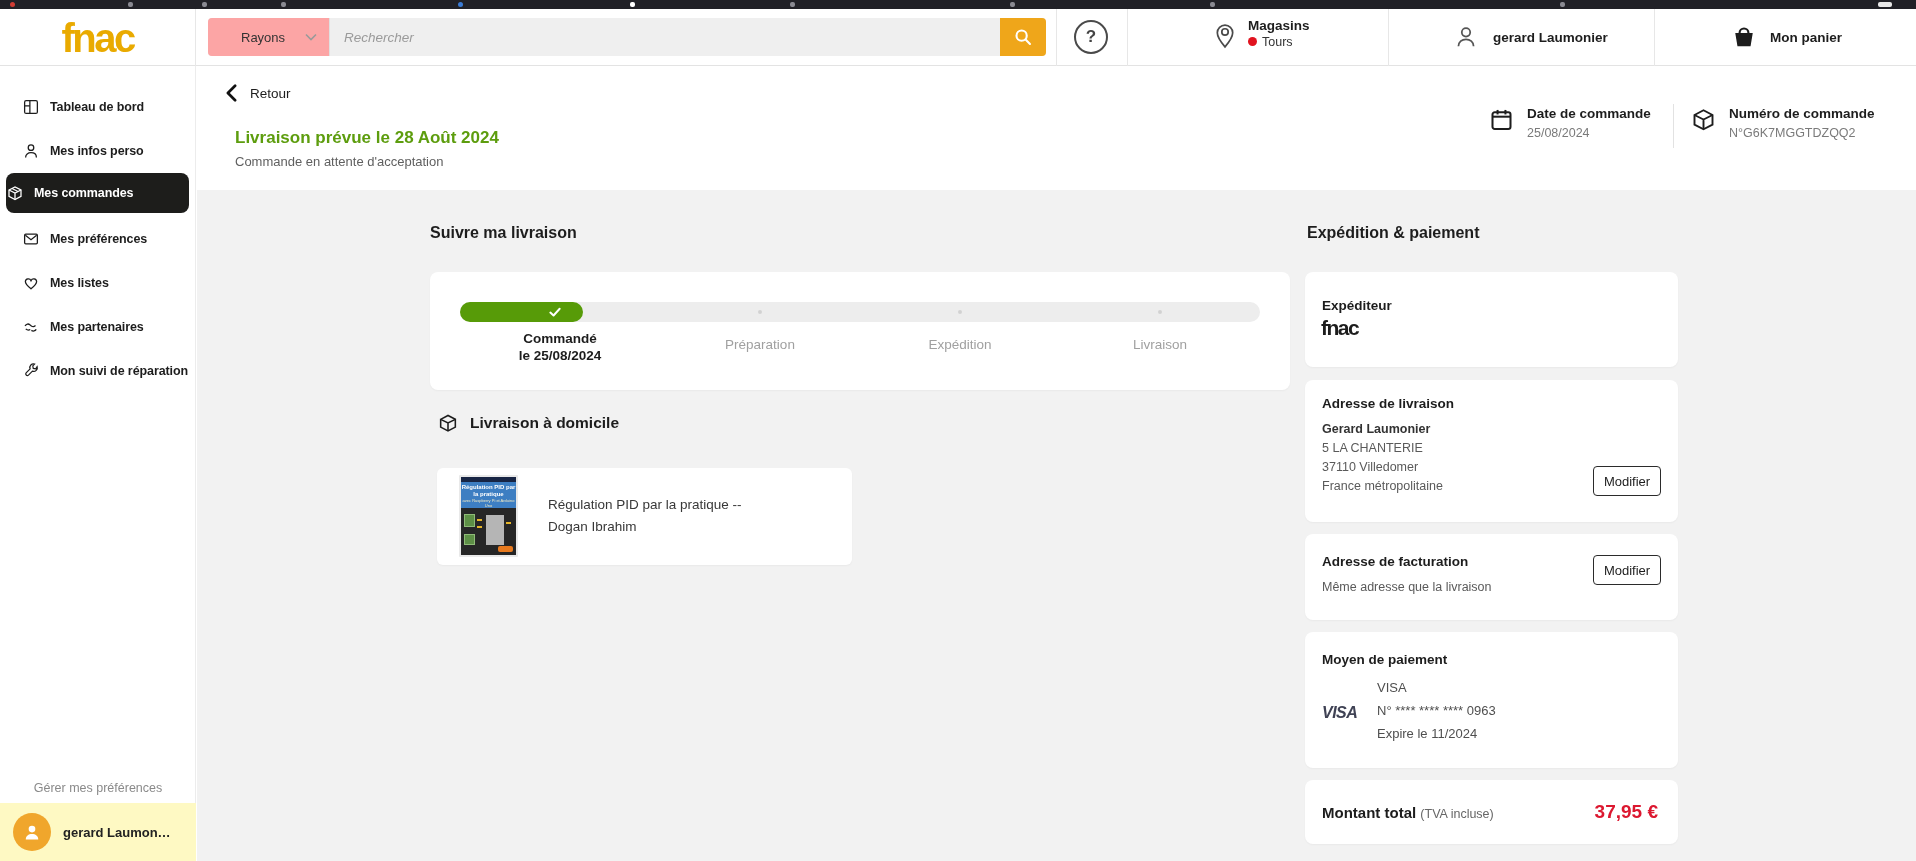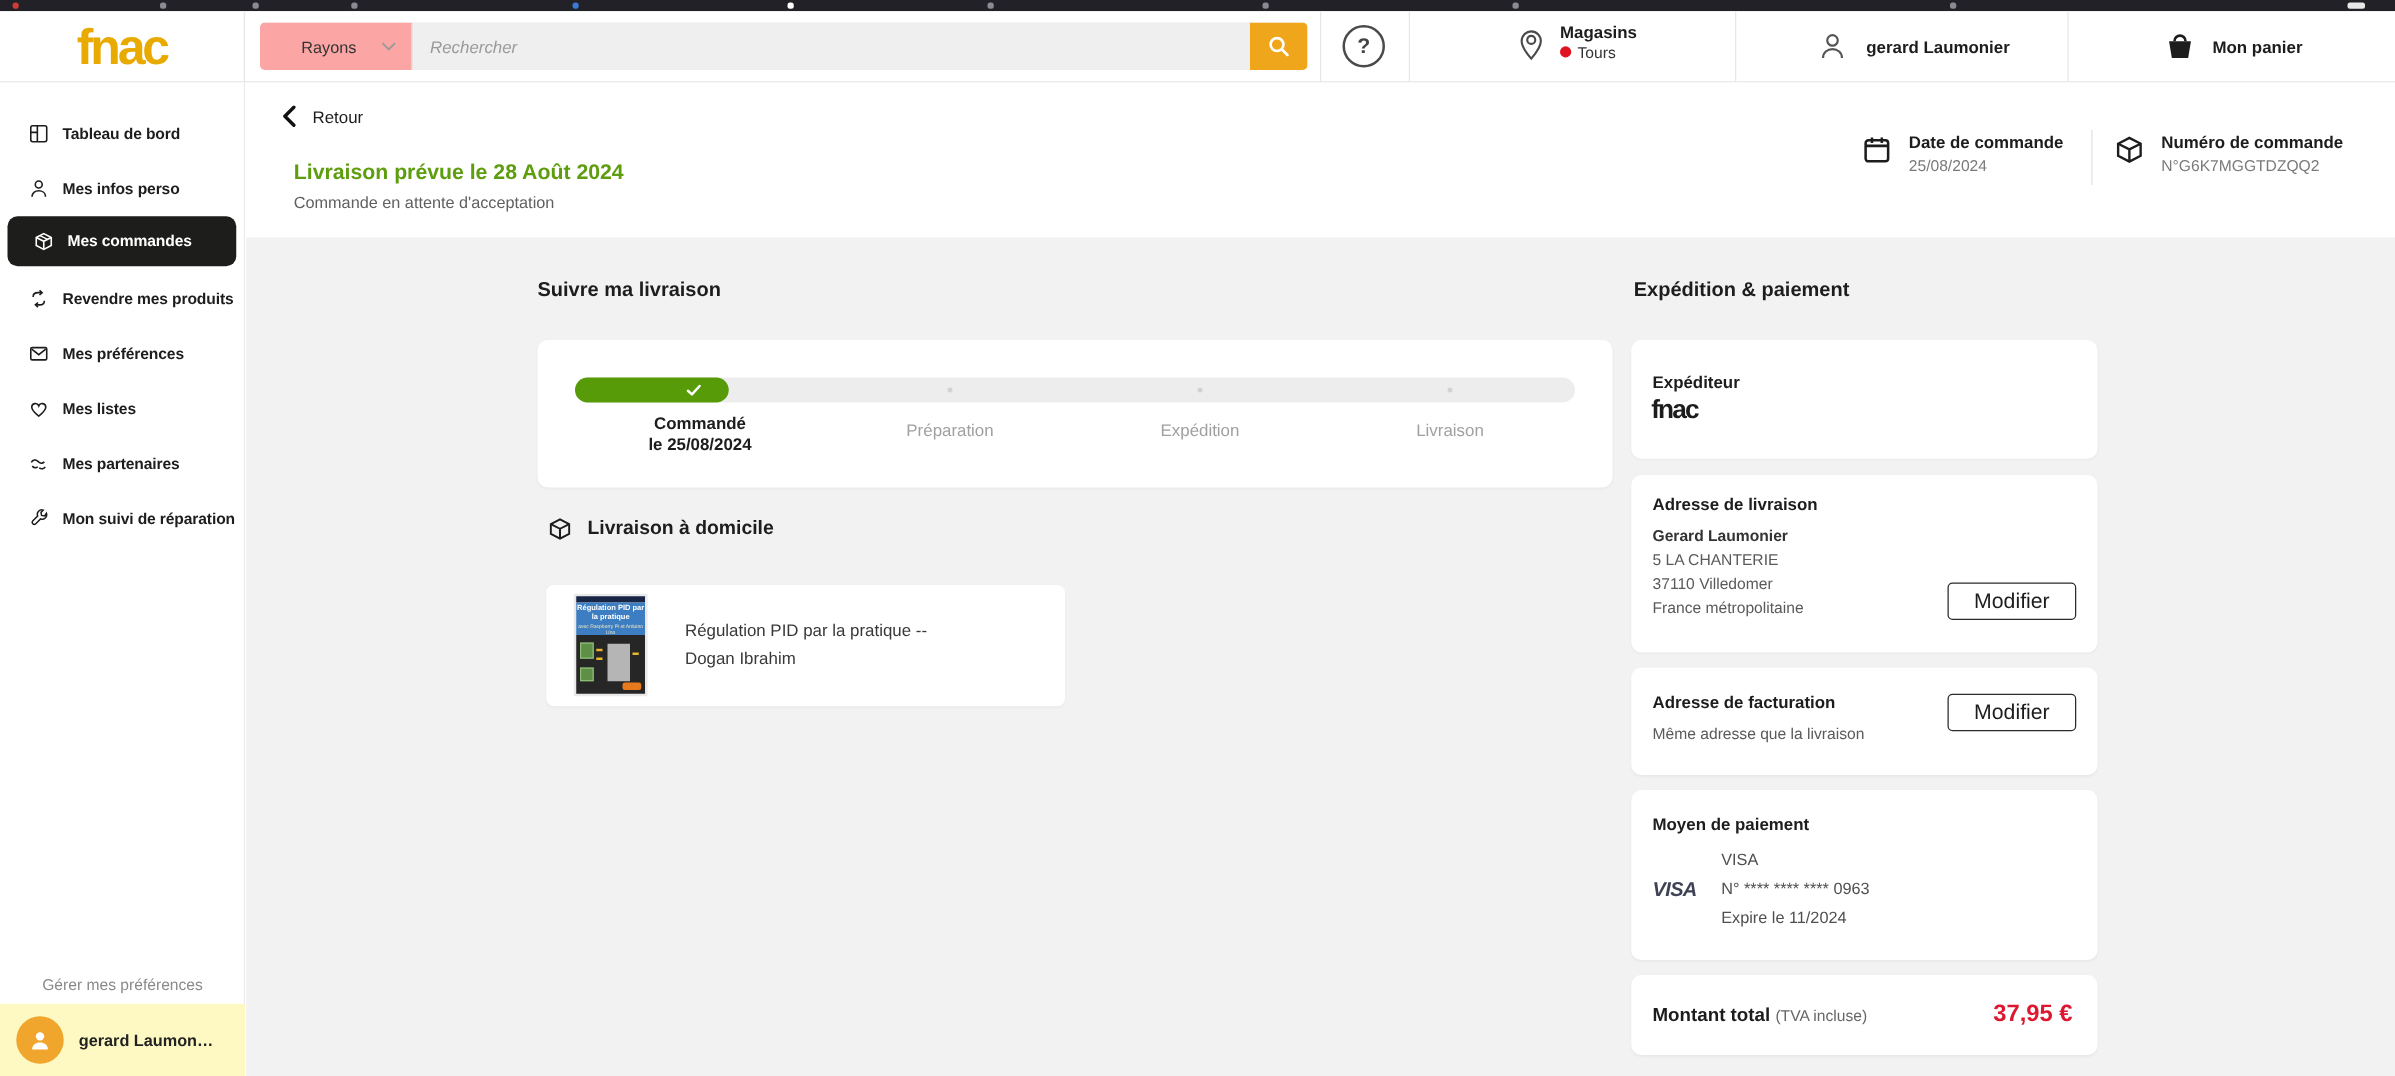--- a/index.html
+++ b/index.html
@@ -25,21 +25,21 @@
   .stores .txt b { display:block; font-size:13.5px; color:#1d1d1d; }
   .store-line { display:flex; align-items:center; gap:5px; font-size:12.5px; color:#333; margin-top:2px; }
   .red-dot { width:9px; height:9px; border-radius:50%; background:#e1131f; display:inline-block; }
   .account { position:absolute; left:1452px; top:14px; display:flex; align-items:center; gap:13px; cursor:pointer; font-size:13.5px; font-weight:700; }
   .cart { position:absolute; left:1730px; top:14px; display:flex; align-items:center; gap:12px; cursor:pointer; font-size:13.5px; font-weight:700; }
 
   
   aside { position:absolute; left:0; top:66px; width:196px; height:795px; background:#fff; border-right:1px solid #ececec; }
   .side-item { position:relative; height:44px; display:flex; align-items:center; padding-left:22px; gap:10px; cursor:pointer; font-size:12.5px; font-weight:700; letter-spacing:-0.1px; white-space:nowrap; }
   .side-items { padding-top:19px; }
-  .side-item.active { margin:0 6px; padding-left:20px; background:#1d1d1b; border-radius:8px; color:#fff; height:40px; }
+  .side-item.active { margin:0 6px; padding-left:0; background:#1d1d1b; border-radius:8px; color:#fff; height:40px; }
   .side-item.active + .side-item { margin-top:4px; }
   .side-item svg { flex:0 0 18px; }
   .side-foot-link { position:absolute; left:0; bottom:66px; width:196px; text-align:center; font-size:12.5px; color:#8a8a8a; cursor:pointer; }
   .side-user { position:absolute; left:0; bottom:0; width:196px; height:58px; background:#fef9c3; display:flex; align-items:center; gap:12px; padding-left:13px; cursor:pointer; }
   .avatar { width:38px; height:38px; border-radius:50%; background:#f0a62c; display:flex; align-items:center; justify-content:center; }
   .side-user span { font-size:13px; font-weight:700; color:#222; }
 
   
   .order-head { position:absolute; left:197px; top:66px; width:1719px; height:124px; background:#fff; }
   .back { position:absolute; left:28px; top:18px; display:flex; align-items:center; gap:12px; font-size:13.5px; color:#1d1d1d; cursor:pointer; }
@@ -91,21 +91,21 @@
   .pay-title { left:1110px; top:34px; }
   .c-ship { left:1108px; top:82px; width:373px; height:95px; }
   .c-addr { left:1108px; top:190px; width:373px; height:142px; }
   .c-bill { left:1108px; top:344px; width:373px; height:86px; }
   .c-pay  { left:1108px; top:442px; width:373px; height:136px; }
   .c-total{ left:1108px; top:590px; width:373px; height:64px; display:flex; align-items:center; justify-content:space-between; padding:0 20px 0 17px; }
   .card .c-label { position:absolute; left:17px; font-size:13.5px; font-weight:700; color:#1d1d1d; }
   .fnac-black { position:absolute; left:16px; top:44px; font-size:21px; font-weight:800; letter-spacing:-1.5px; color:#1d1d1d; }
   .addr-lines { position:absolute; left:17px; top:40px; font-size:12.5px; color:#5a5a5a; line-height:19px; }
   .addr-lines b { color:#333; font-size:12.5px; }
-  .btn-mod { position:absolute; right:17px; width:103px; height:30px; background:#fff; border:1.2px solid #2b2b2b; border-radius:4px; font-size:17px; color:#1d1d1d; cursor:pointer; font-family:"Liberation Sans",sans-serif; }
+  .btn-mod { position:absolute; right:17px; width:68px; height:30px; background:#fff; border:1.2px solid #2b2b2b; border-radius:4px; font-size:13px; color:#1d1d1d; cursor:pointer; font-family:"Liberation Sans",sans-serif; }
   .bill-note { position:absolute; left:17px; top:46px; font-size:12.5px; color:#5a5a5a; }
   .visa-logo { position:absolute; left:17px; top:72px; font-size:16px; font-weight:900; font-style:italic; letter-spacing:-0.5px; color:#3f4254; }
   .pay-lines { position:absolute; left:72px; top:44px; font-size:13px; color:#4f4f4f; line-height:23px; }
   .total-left { font-size:15px; font-weight:700; color:#1d1d1d; }
   .total-left .tva { font-size:12.5px; font-weight:400; color:#666; }
   .total-amt { font-size:19px; font-weight:700; color:#dc1830; }
 
   svg { display:block; }
 </style>
 </head>
@@ -202,29 +202,20 @@
         </svg>
       <span>Mes infos perso</span>
     </div>
     <div class="side-item active">
       <svg width="18" height="18" viewBox="0 0 24 24">
           <path d="M4 8 l8-4.2 8 4.2 v8.5 l-8 4.2 -8-4.2 z" fill="none" stroke="#fff" stroke-width="1.7"></path>
           <path d="M4 8 l8 4 8-4 M12 12 v8.5" fill="none" stroke="#fff" stroke-width="1.7"></path>
           <path d="M8 6 l8 4" fill="none" stroke="#fff" stroke-width="1.4"></path>
         </svg>
       <span>Mes commandes</span>
-    </div>
-    <div class="side-item">
-      <svg width="18" height="18" viewBox="0 0 24 24">
-          <path d="M6 10 C6 6.7 8.7 5.5 11 5.5 H15" fill="none" stroke="#1d1d1d" stroke-width="1.7"></path>
-          <polyline points="12.8,3 15.6,5.5 12.8,8" fill="none" stroke="#1d1d1d" stroke-width="1.7"></polyline>
-          <path d="M18 14 C18 17.3 15.3 18.5 13 18.5 H9" fill="none" stroke="#1d1d1d" stroke-width="1.7"></path>
-          <polyline points="11.2,16 8.4,18.5 11.2,21" fill="none" stroke="#1d1d1d" stroke-width="1.7"></polyline>
-        </svg>
-      <span>Revendre mes produits</span>
     </div>
     <div class="side-item">
       <svg width="18" height="18" viewBox="0 0 24 24">
           <rect x="3.5" y="5.5" width="17" height="13" rx="1.5" fill="none" stroke="#1d1d1d" stroke-width="1.7"></rect>
           <polyline points="4.5,7 12,13 19.5,7" fill="none" stroke="#1d1d1d" stroke-width="1.7"></polyline>
         </svg>
       <span>Mes préférences</span>
     </div>
     <div class="side-item">
       <svg width="18" height="18" viewBox="0 0 24 24">

